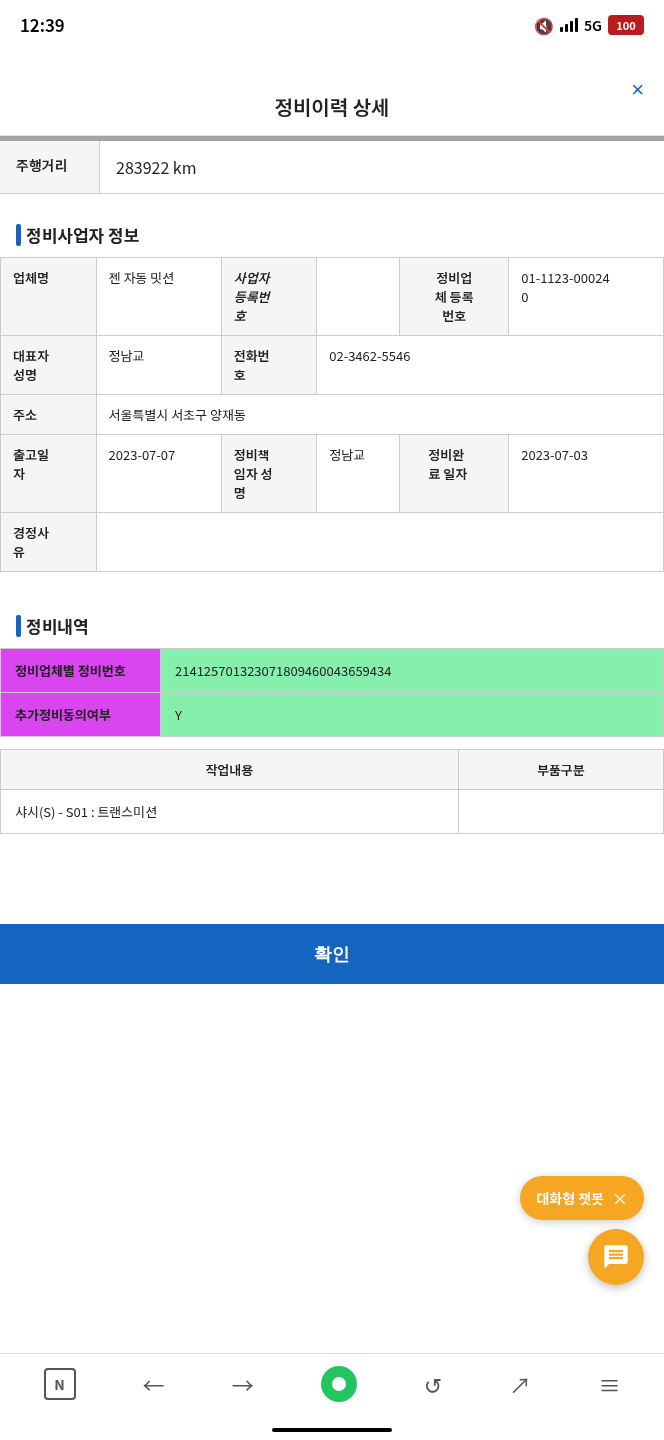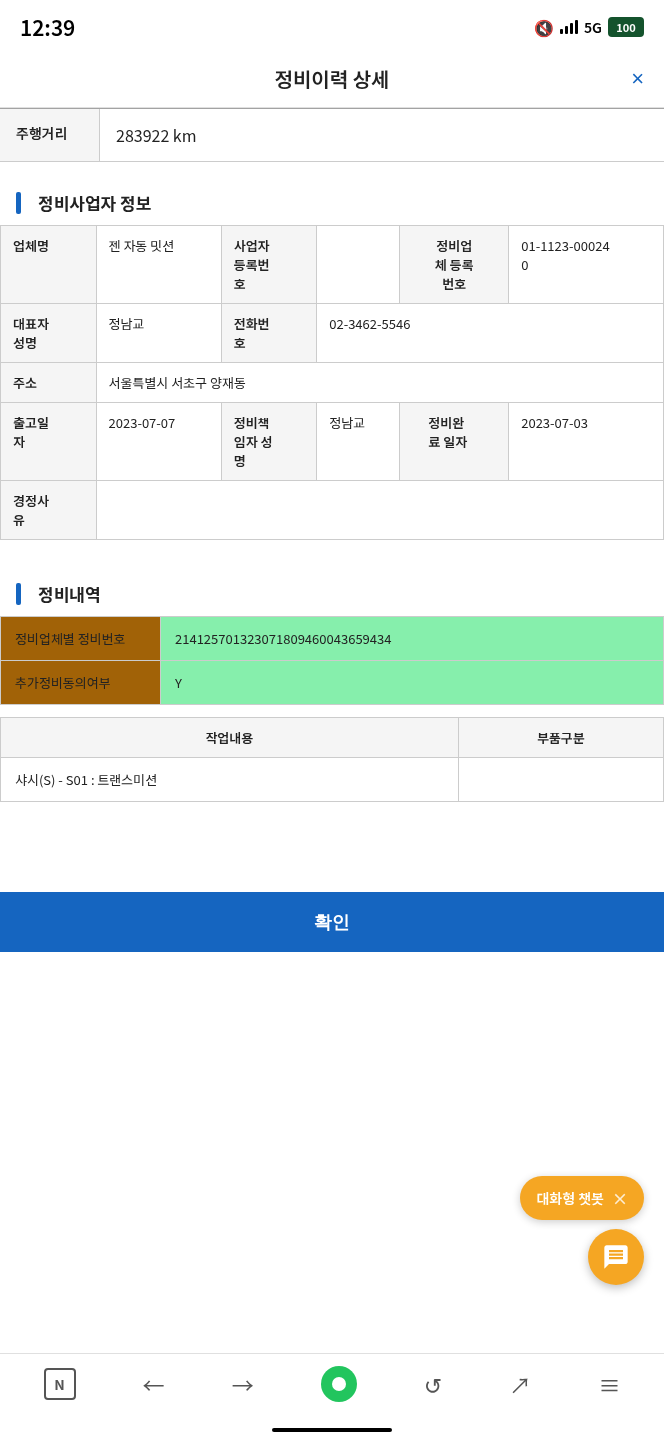--- a/index.html
+++ b/index.html
@@ -15,21 +15,21 @@
 
     
     .status-bar {
       display: flex;
       justify-content: space-between;
       align-items: center;
       padding: 12px 20px 8px;
       background: #fff;
     }
     .status-time {
-      font-size: 21px;
+      font-size: 17px;
       font-weight: 600;
       color: #000;
     }
     .status-icons {
       display: flex;
       align-items: center;
       gap: 6px;
       font-size: 14px;
       font-weight: 600;
       color: #000;
@@ -43,21 +43,21 @@
     .signal-bars span {
       display: inline-block;
       width: 3px;
       background: #000;
       border-radius: 1px;
     }
     .battery-box {
       display: inline-flex;
       align-items: center;
       justify-content: center;
-      background: #14532d;
+      background: #b91c1c;
       color: #fff;
       font-size: 11px;
       font-weight: 700;
       padding: 2px 5px;
       border-radius: 4px;
       min-width: 36px;
     }
 
     
     .page-header {
@@ -66,20 +66,21 @@
       justify-content: center;
       padding: 14px 20px;
       border-bottom: 1px solid #e0e0e0;
       position: relative;
       background: #fff;
     }
     .page-title {
       font-size: 20px;
       font-weight: 600;
       color: #222;
+      margin-top: 33px;
     }
     .close-btn {
       position: absolute;
       right: 20px;
       top: 50%;
       transform: translateY(-50%);
       font-size: 22px;
       color: #1565C0;
       cursor: pointer;
       background: none;
@@ -90,42 +91,42 @@
     
     .content {
       padding: 0;
       background: #fff;
     }
 
     
     .mileage-row {
       display: flex;
       border-bottom: 1px solid #ccc;
-      border-top: 1px solid #a3a3a3;
+      border-top: 5px solid #a3a3a3;
     }
     .mileage-label {
       background: #f5f5f5;
       padding: 14px 16px;
       font-weight: 600;
       color: #222;
       min-width: 100px;
       border-right: 1px solid #ccc;
       font-size: 14px;
     }
     .mileage-value {
       padding: 14px 16px;
       color: #222;
       font-size: 16px;
     }
 
     
     .section-heading {
       display: flex;
       align-items: center;
-      gap: 17px;
+      gap: 5px;
       padding: 16px 16px 10px;
       font-size: 17px;
       font-weight: 700;
       color: #222;
     }
     .section-heading-bar {
       display: inline-block;
       width: 5px;
       height: 22px;
       background: #1565C0;
@@ -166,22 +167,22 @@
       margin-bottom: 12px;
     }
     .data-table td {
       border: 1px solid #ccc;
       padding: 12px 14px;
       font-size: 13px;
       color: #222;
       vertical-align: middle;
     }
     .data-table td.lbl {
-      background: #a16207;
-      font-weight: 400;
+      background: #d946ef;
+      font-weight: 700;
       width: 160px;
     }
     .data-table td.val {
       background: #86efac;
     }
 
     
     .work-table {
       width: 100%;
       border-collapse: collapse;
@@ -328,21 +329,21 @@
   <div class="section-heading">
     <span class="section-heading-bar"></span>
     <span>정비사업자 정보</span>
   </div>
 
   <table class="info-table">
     <tbody>
         <tr>
       <td class="lbl">업체명</td>
       <td class="val">젠 자동 밋션</td>
-      <td class="lbl" style="white-space:pre-wrap;">사업자<br>등록번<br>호</td>
+      <td class="lbl" style="white-space:pre-wrap;font-style:italic;">사업자<br>등록번<br>호</td>
       <td class="val"></td>
       <td class="lbl" style="white-space:pre-wrap;text-align:center;">정비업<br>체 등록<br>번호</td>
       <td class="val">01-1123-00024<br>0</td>
     </tr>
     <tr>
       <td class="lbl" style="white-space:pre-wrap;">대표자<br>성명</td>
       <td class="val">정남교</td>
       <td class="lbl" style="white-space:pre-wrap;">전화번<br>호</td>
       <td class="val" colspan="3">02-3462-5546</td>
     </tr>

